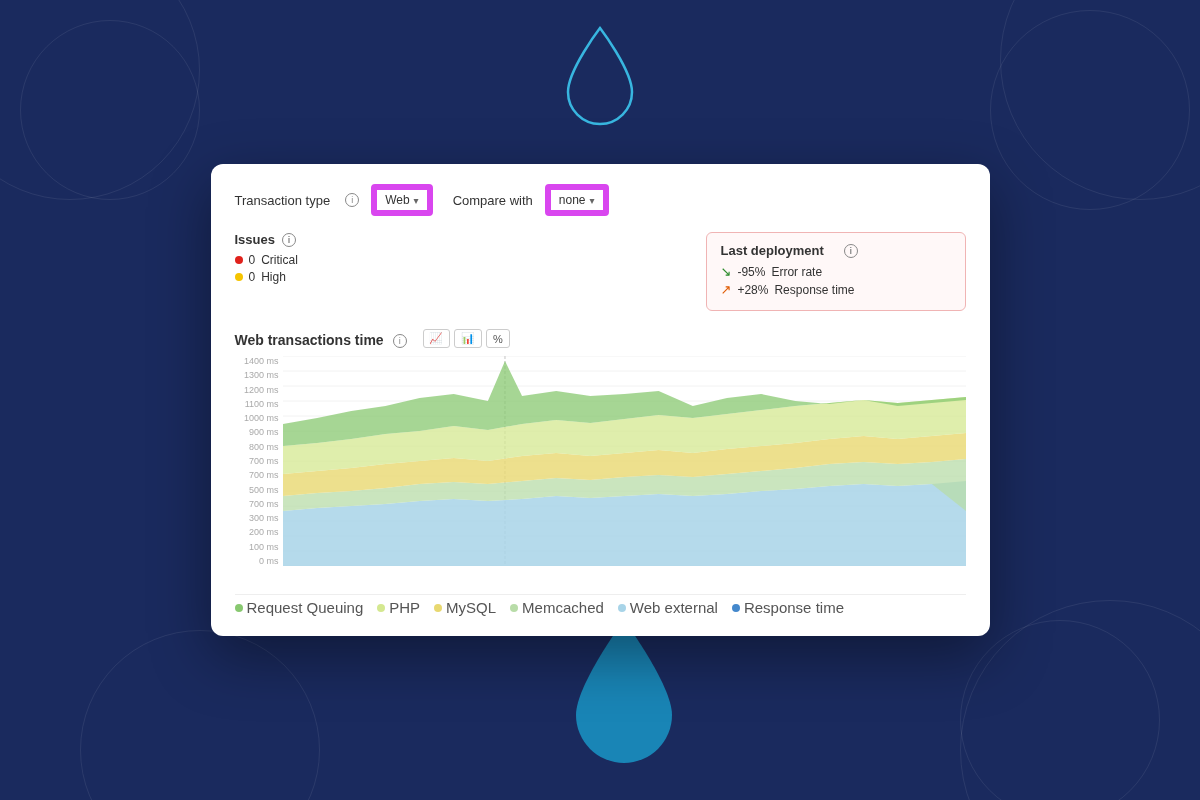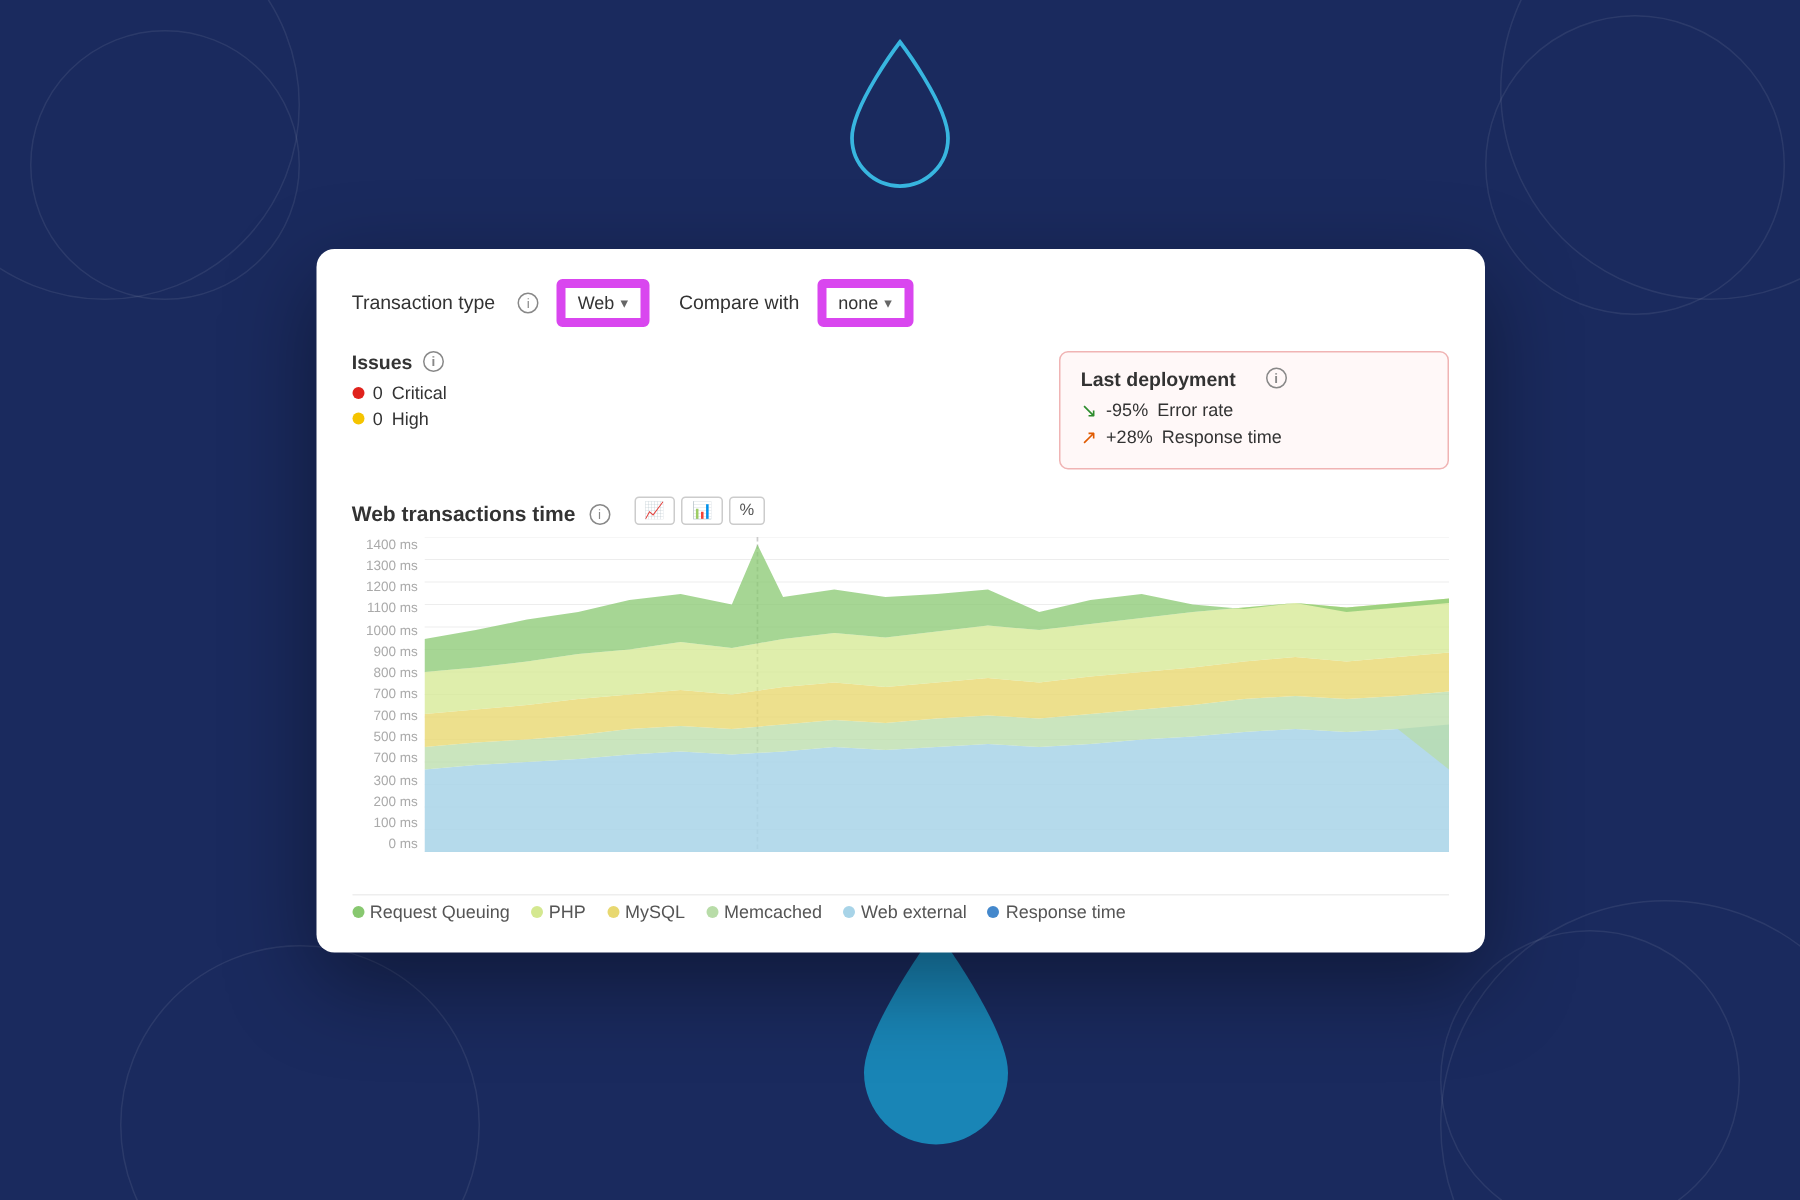--- a/index.html
+++ b/index.html
@@ -305,21 +305,21 @@
       align-items: center;
       flex-wrap: wrap;
       padding-top: 4px;
       border-top: 1px solid #eee;
     }
 
     .legend-item {
       display: flex;
       align-items: center;
       gap: 4px;
-      font-size: 12px;
+      font-size: 15px;
       color: #555;
     }
 
     .legend-dot {
       width: 8px;
       height: 8px;
       border-radius: 50%;
     }
   </style>
 </head>

